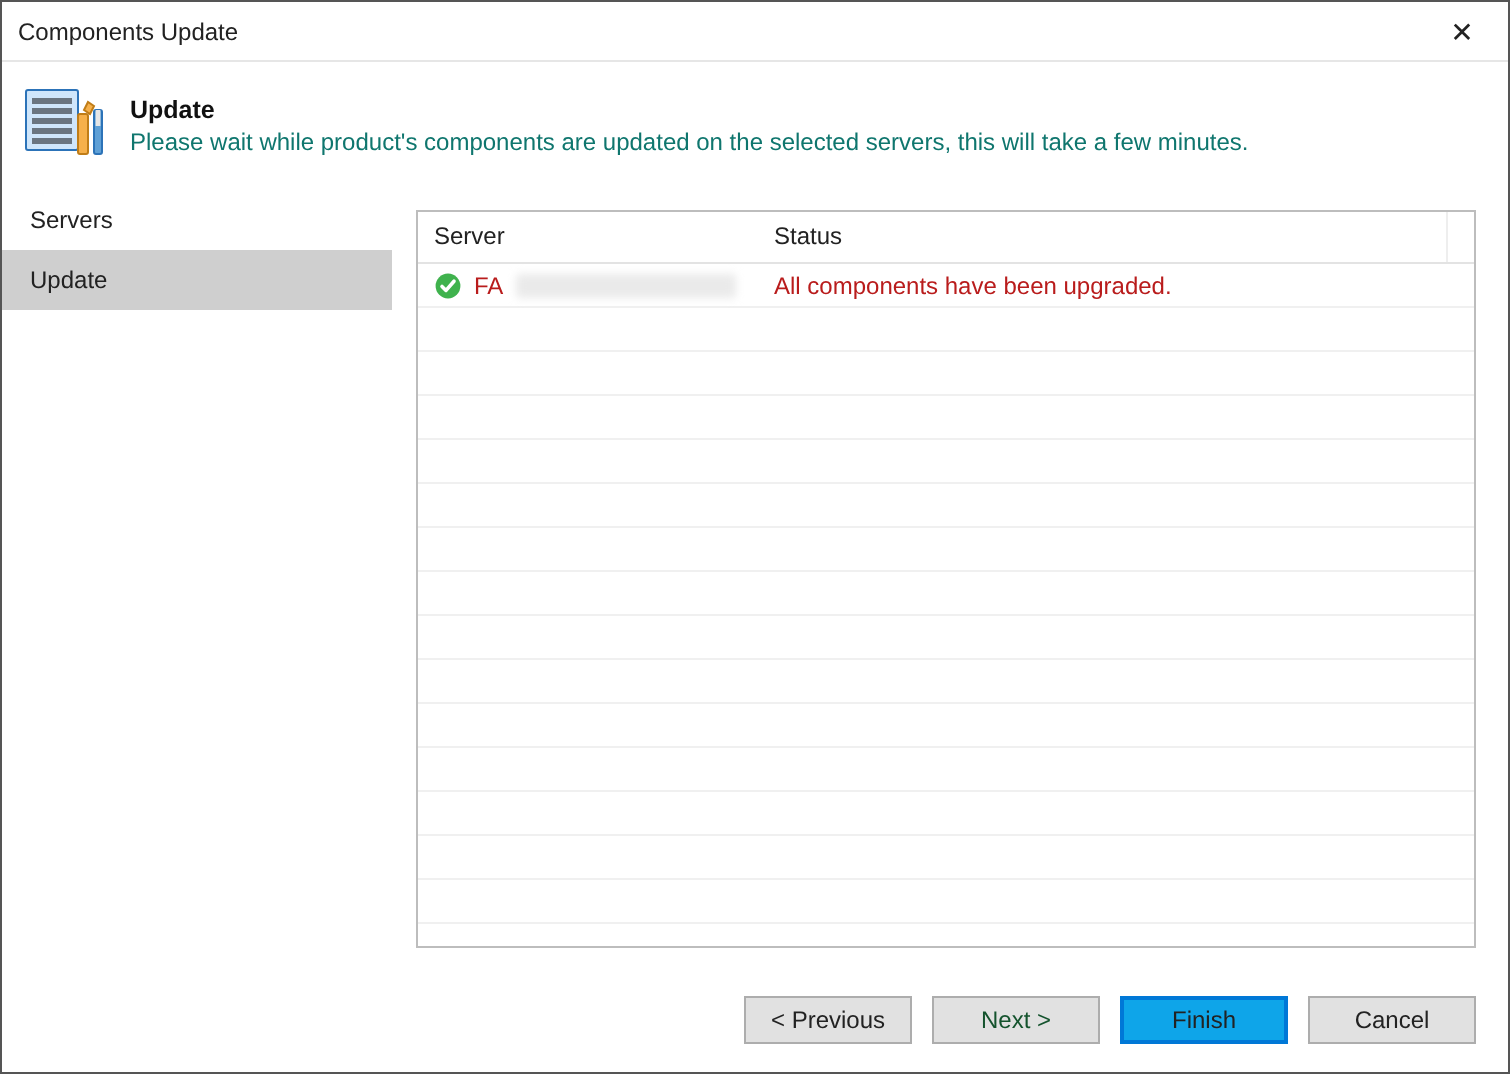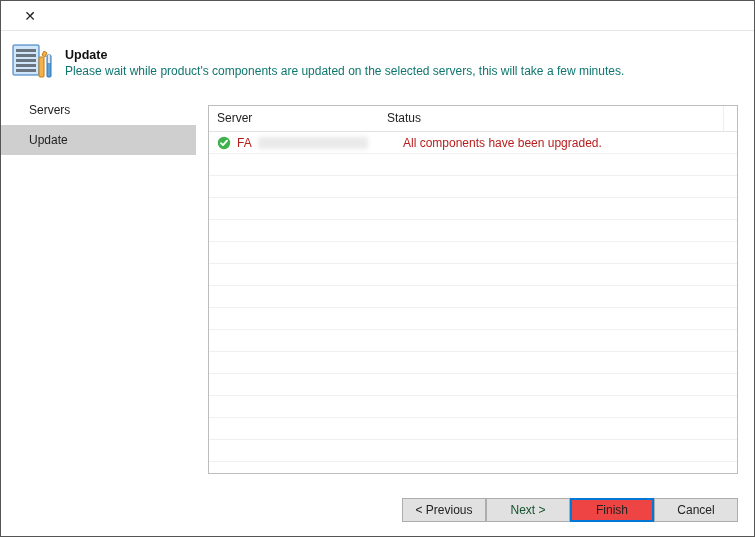--- a/index.html
+++ b/index.html
@@ -50,21 +50,21 @@
     display: flex;
     min-height: 0;
   }
   .sidebar {
     width: 195px;
     border-right: 0;
     background: #fff;
     padding-top: 0;
   }
   .sidebar-item {
-    padding: 8px 28px;
+    padding: 8px 14px;
     font-size: 12px;
     color: #222;
     cursor: default;
   }
   .sidebar-item.selected {
     background: #cfcfcf;
   }
   .main {
     flex: 1;
     padding: 10px 16px 10px 12px;
@@ -99,65 +99,66 @@
   }
   .grid-row {
     display: flex;
     height: 22px;
     border-bottom: 1px solid #f0f0f0;
     align-items: center;
     font-size: 12px;
     color: #b91c1c;
   }
   .cell-server { width: 170px; padding: 0 8px; display: flex; align-items: center; gap: 6px; }
-  .cell-status { flex: 1; padding: 0 8px; margin-left: 16px; }
+  .cell-status { flex: 1; padding: 0 8px; }
   .cell-spacer { width: 14px; }
 
   .status-icon {
     width: 14px; height: 14px; flex: 0 0 auto;
   }
   .blur-chunk {
     display: inline-block;
     width: 110px; height: 12px;
     background: #eaeaea;
     filter: blur(2px);
     border-radius: 2px;
   }
 
   .footer {
     height: 52px;
     border-top: 0;
     display: flex;
     align-items: center;
     justify-content: flex-end;
-    gap: 0;
+    gap: 10px;
     padding: 0 16px;
     background: #fff;
   }
   .btn {
     min-width: 84px;
     height: 24px;
     padding: 0 12px;
     border: 1px solid #adadad;
     background: #e1e1e1;
     font-size: 12px;
     font-family: inherit;
     color: #222;
     cursor: default;
     display: inline-flex; align-items: center; justify-content: center;
   }
   .btn:disabled { color: #14532d; }
-  .btn.primary { border: 2px solid #0078d7; background: #ef4444; }
+  .btn.primary { border: 2px solid #0078d7; background: #0ea5e9; }
 </style>
 </head>
 <body>
 
 <div class="window">
 
   <div class="titlebar">
+    <span class="titlebar-title">Components Update</span>
     <div class="titlebar-close">
       <span>✕</span>
     </div>
   </div>
 
   <div class="header">
     <span class="header-icon">
       <svg viewBox="0 0 44 44" width="44" height="44">
         <rect x="2" y="4" width="26" height="30" rx="1" fill="#cfe6fb" stroke="#2c73b8" stroke-width="1"></rect>
         <rect x="5" y="8" width="20" height="3" fill="#6a7580"></rect>

